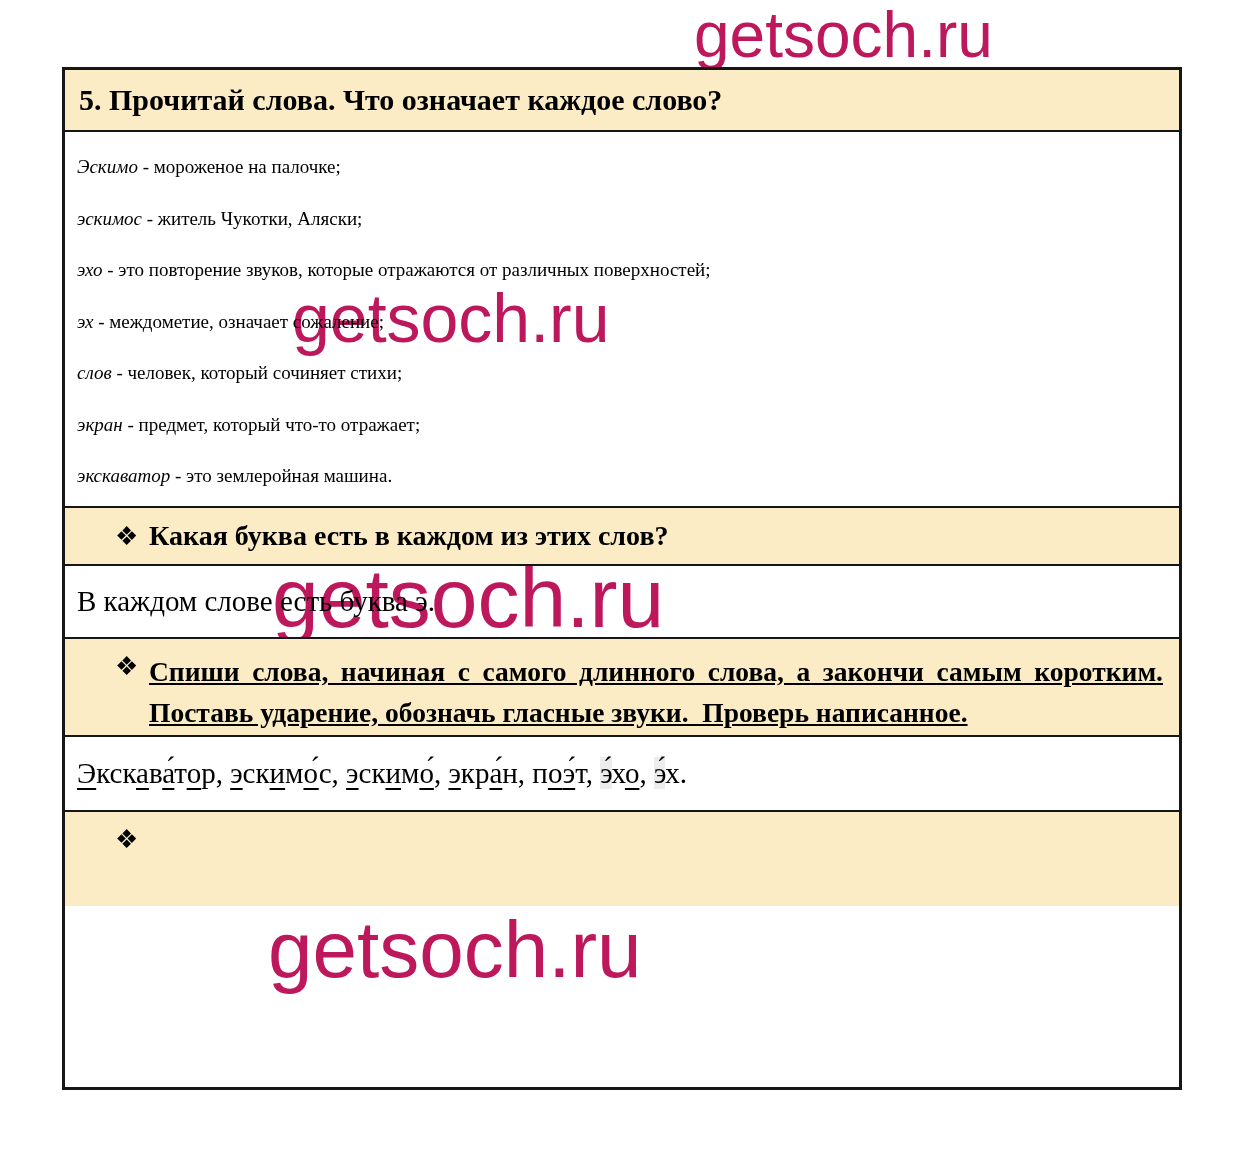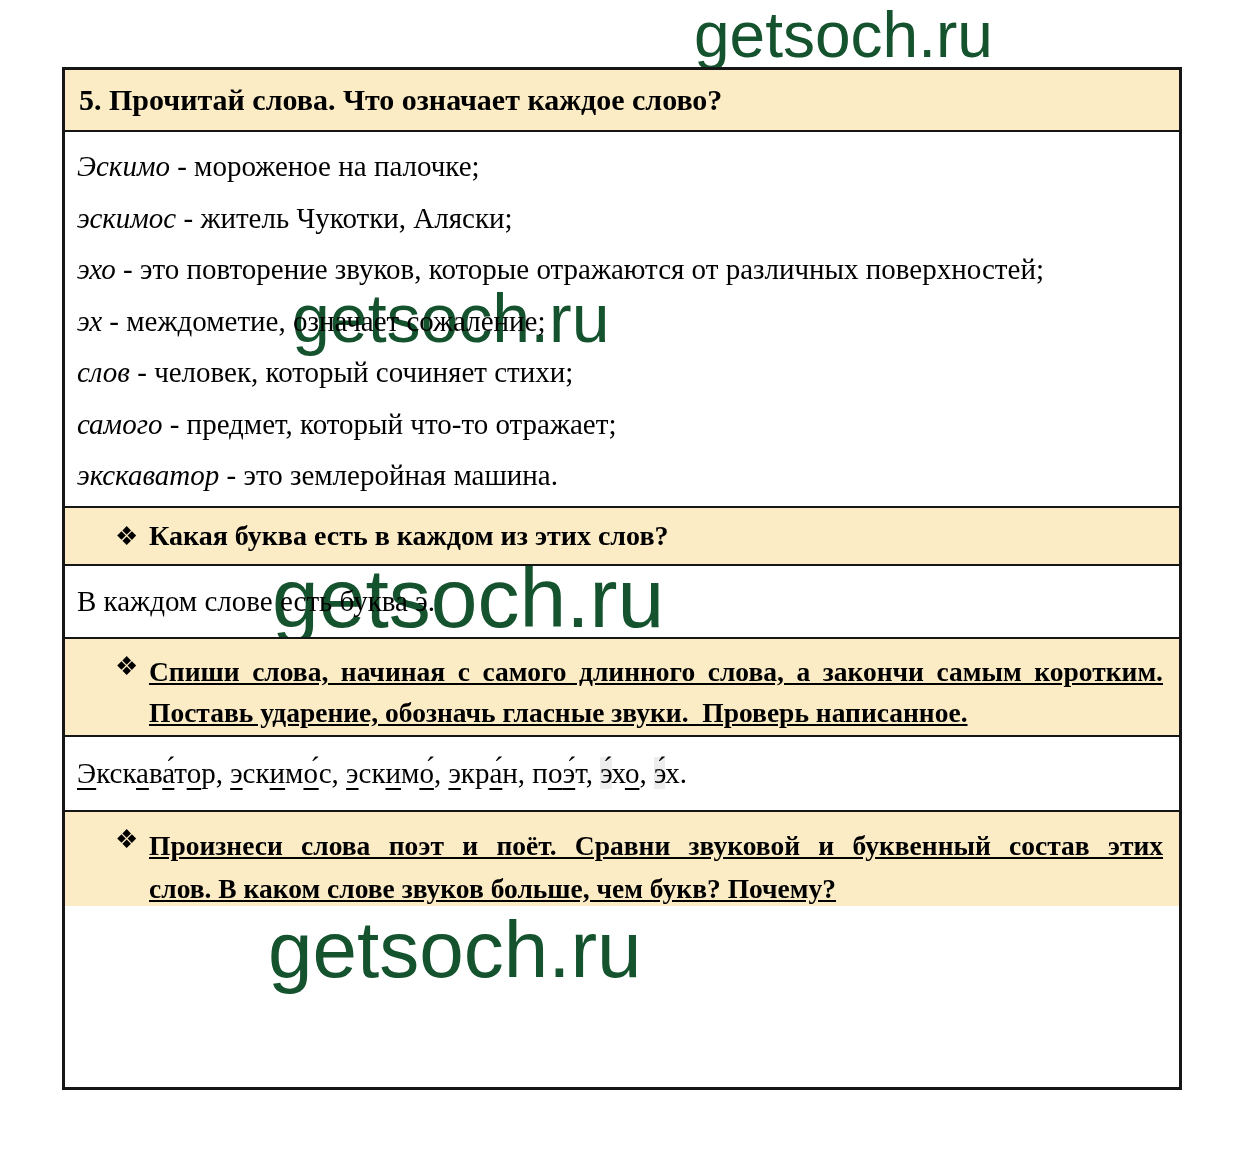--- a/index.html
+++ b/index.html
@@ -4,35 +4,35 @@
 <style>
   html,body{margin:0;padding:0;}
   body{
     width:1242px;height:1150px;position:relative;overflow:hidden;
     background:#ffffff;color:#000;
     font-family:"Liberation Serif", serif;
   }
   .watermark{
     position:absolute;z-index:1;line-height:1;
     font-family:"Liberation Sans", sans-serif;
-    color:#14532d;white-space:nowrap;
+    color:#be185d;white-space:nowrap;
   }
   .sheet{
     position:absolute;left:62px;top:67px;width:1120px;height:1023px;
     box-sizing:border-box;border:3px solid #161616;z-index:2;
     display:flex;flex-direction:column;
   }
   .row{box-sizing:border-box;border-top:2px solid #161616;position:relative;}
   .row.first{border-top:none;}
   .cream{background:#fbecc5;}
   .header-row{
     height:60px;display:flex;align-items:center;
     padding:0 14px;font-weight:bold;font-size:30px;
   }
-  .defs-row{height:376px;padding:9px 14px 0 12px;font-size:29px;}
+  .defs-row{height:376px;padding:9px 14px 0 12px;font-size:19px;}
   .def-line{line-height:51.5px;white-space:nowrap;}
   .def-line .term{font-style:italic;}
   .q-row{font-weight:bold;padding-right:16px;}
   .q-row .bullet{
     position:absolute;left:50px;font-size:26px;
     font-family:"DejaVu Sans", sans-serif;
   }
   .q-single{height:58px;display:flex;align-items:center;padding-left:84px;font-size:28px;}
   .q-single .bullet{top:50%;transform:translateY(-50%);}
   .q-multi{padding:12px 16px 0 84px;font-size:27.5px;}
@@ -70,21 +70,21 @@
     <span>5. Прочитай слова. Что означает каждое слово?</span>
   </div>
 
   <div class="row defs-row">
 
   <div class="def-line"><span class="term">Эскимо</span><span> - мороженое на палочке;</span></div>
       <div class="def-line"><span class="term">эскимос</span><span> - житель Чукотки, Аляски;</span></div>
       <div class="def-line"><span class="term">эхо</span><span> - это повторение звуков, которые отражаются от различных поверхностей;</span></div>
       <div class="def-line"><span class="term">эх</span><span> - междометие, означает сожаление;</span></div>
       <div class="def-line"><span class="term">слов</span><span> - человек, который сочиняет стихи;</span></div>
-      <div class="def-line"><span class="term">самого</span><span> - предмет, который что-то отражает;</span></div>
+      <div class="def-line"><span class="term">экран</span><span> - предмет, который что-то отражает;</span></div>
       <div class="def-line"><span class="term">экскаватор</span><span> - это землеройная машина.</span></div>
     </div>
 
   <div class="row cream q-row q-single">
     <span class="bullet">❖</span>
     <span>Какая буква есть в каждом из этих слов?</span>
   </div>
 
   <div class="row a-single" id="a1-row">
     <span>В каждом слове есть буква э.</span>
@@ -98,21 +98,16 @@
         <div class="q-line">Поставь ударение, обозначь гласные звуки.  Проверь написанное.</div>
       </div>
   </div>
 
   <div class="row a-single" id="a2-row">
     <span><span class="seg u">Э</span><span class="seg">кск</span><span class="seg u">а</span><span class="seg">в</span><span class="seg u">а́</span><span class="seg">т</span><span class="seg u">о</span><span class="seg">р, </span><span class="seg u">э</span><span class="seg">ск</span><span class="seg u">и</span><span class="seg">м</span><span class="seg u">о́</span><span class="seg">с, </span><span class="seg u">э</span><span class="seg">ск</span><span class="seg u">и</span><span class="seg">м</span><span class="seg u">о́</span><span class="seg">, </span><span class="seg u">э</span><span class="seg">кр</span><span class="seg u">а́</span><span class="seg">н, </span><span class="seg">п</span><span class="seg u">о</span><span class="seg u">э́</span><span class="seg">т, </span><span class="seg hl">э́</span><span class="seg">х</span><span class="seg u">о</span><span class="seg">, </span><span class="seg hl">э́</span><span class="seg">х.</span></span>
   </div>
 
   <div class="row cream q-row q-multi" style="height:96px;">
     <span class="bullet">❖</span>
-    <div id="q3-lines">
-
-    <div class="q-line just">Произнеси слова поэт и поёт. Сравни звуковой и буквенный состав этих</div>
-        <div class="q-line">слов. В каком слове звуков больше, чем букв? Почему?</div>
-      </div>
   </div>
 
 
 </div>
 
 </body></html>

